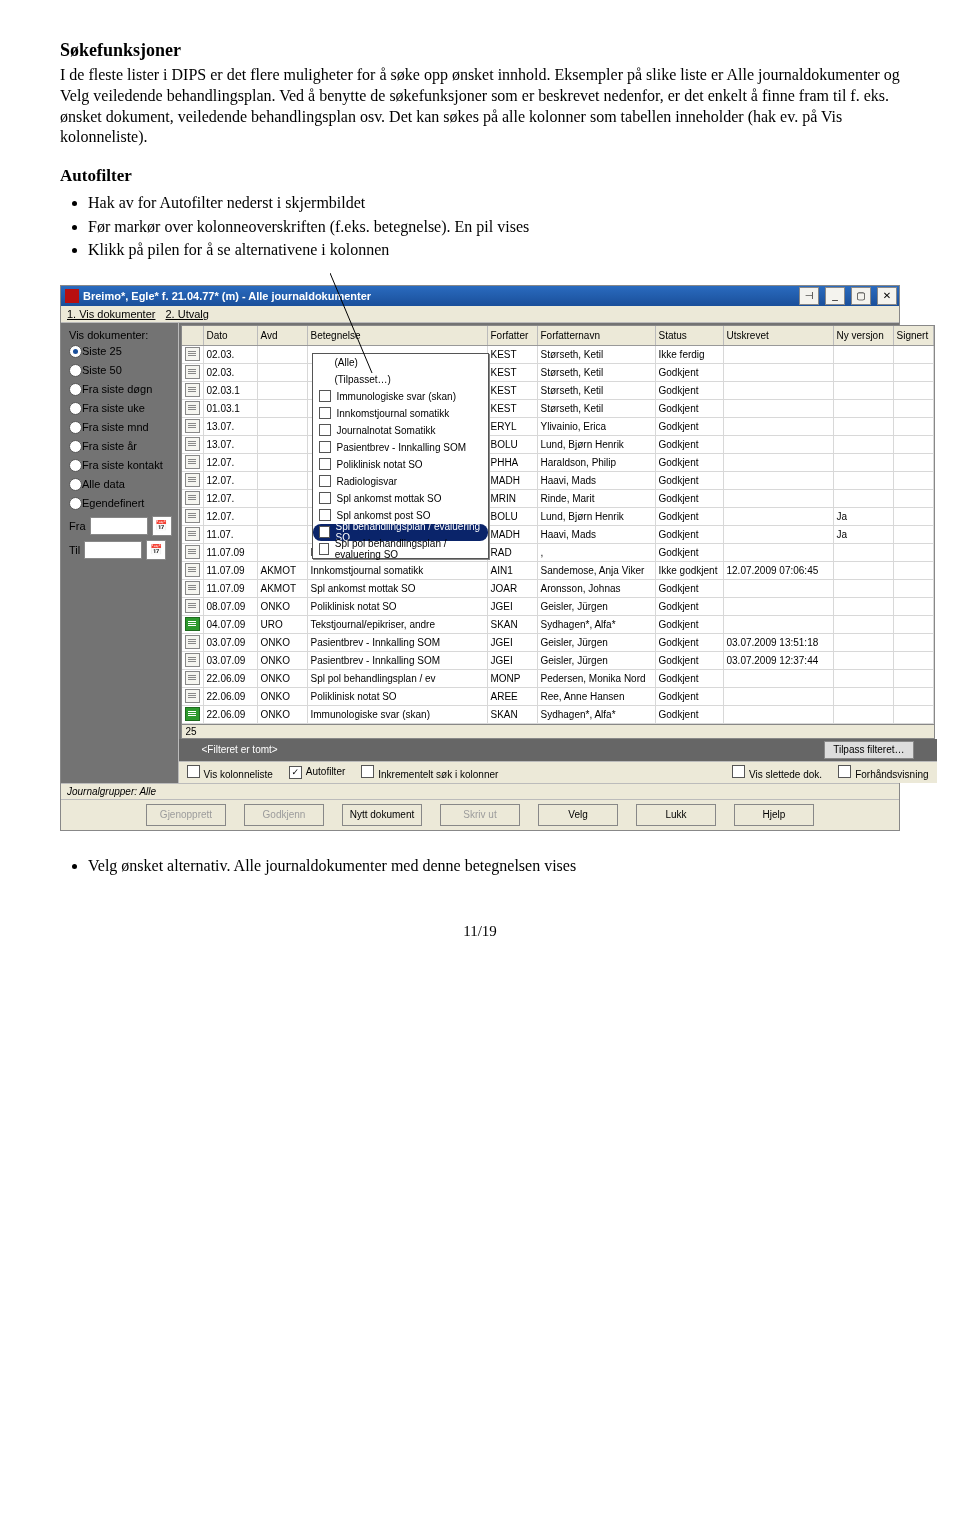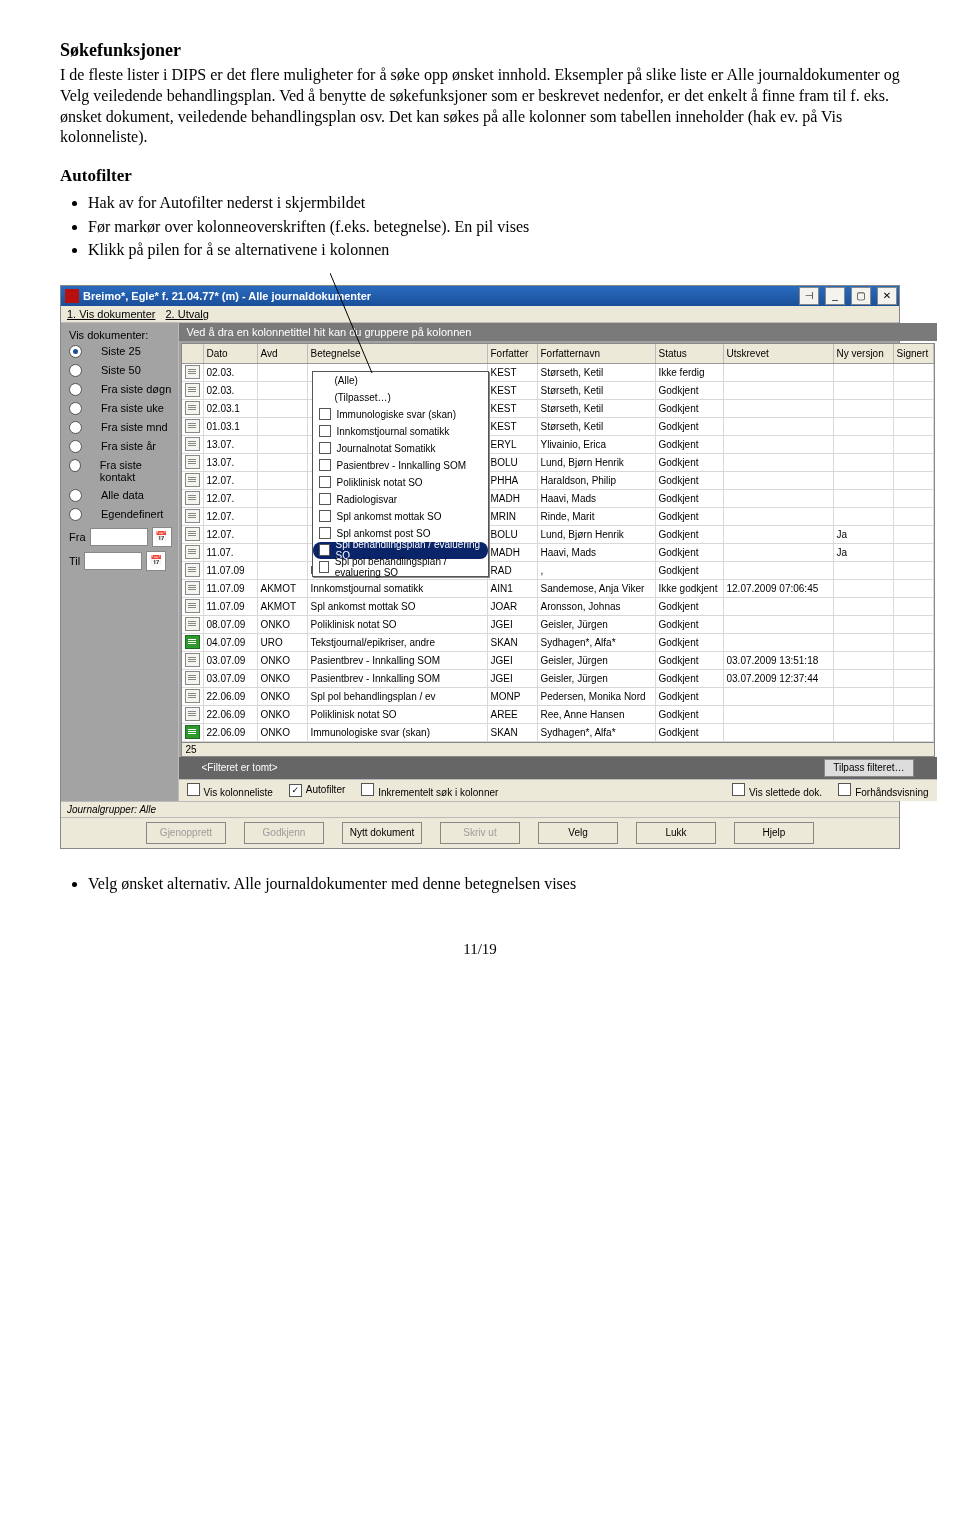--- a/index.html
+++ b/index.html
@@ -82,37 +82,38 @@
     background: #ece9d8;
   }
   .strip .strip-label {
     text-decoration: underline;
     margin-right: 10px;
   }
 
   .content-row {
     display: flex;
     align-items: stretch;
-    background: #a3a3a3;
+    background: #737373;
   }
 
   
   .sidebar {
     width: 120px;
     border-right: 1px solid #bbb;
     padding: 6px 6px 6px 8px;
     box-sizing: border-box;
     font-size: 11px;
   }
   .sidebar-heading {
     margin-bottom: 4px;
   }
   .radio-row {
     display: flex;
-    gap: 19px;
+    align-items: center;
+    gap: 0;
     margin-bottom: 6px;
   }
   .radio {
     width: 11px; height: 11px;
     border: 1px solid #555;
     border-radius: 50%;
     background: #fff;
     display: inline-flex;
     align-items: center;
     justify-content: center;
@@ -382,21 +383,20 @@
         <span class="date-icon">📅</span>
       </div>
       <div class="date-row">
         <span>Til</span>
         <span class="date-input"></span>
         <span class="date-icon">📅</span>
       </div>
     </div>
 
     <div class="main-panel">
-      <div class="group-bar">Ved å dra en kolonnetittel hit kan du gruppere på kolonnen</div>
 
       <div class="grid" style="position:relative;">
         <div class="grid-head">
           <div></div>
           <div>Dato</div>
           <div>Avd</div>
           <div>Betegnelse</div>
           <div>Forfatter</div>
           <div>Forfatternavn</div>
           <div>Status</div>

